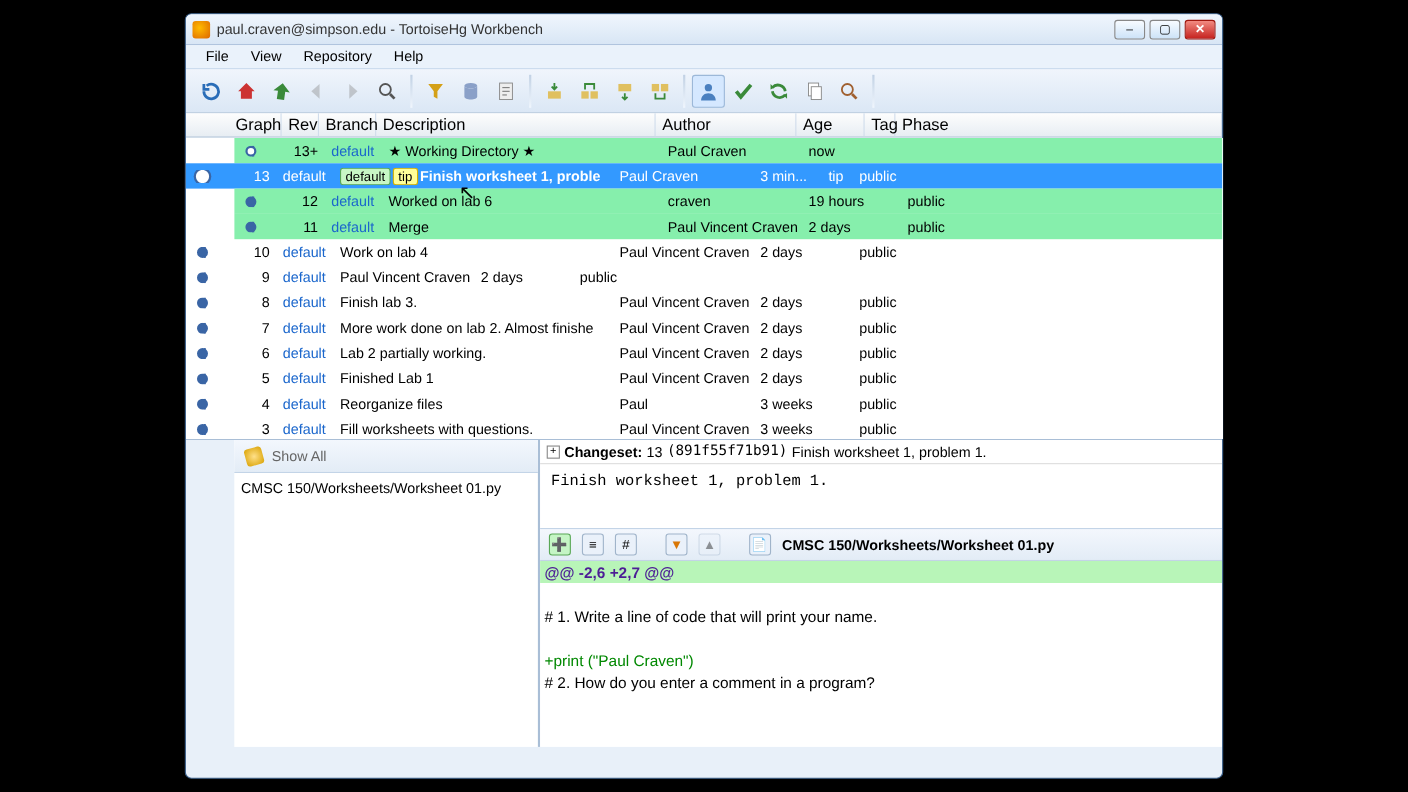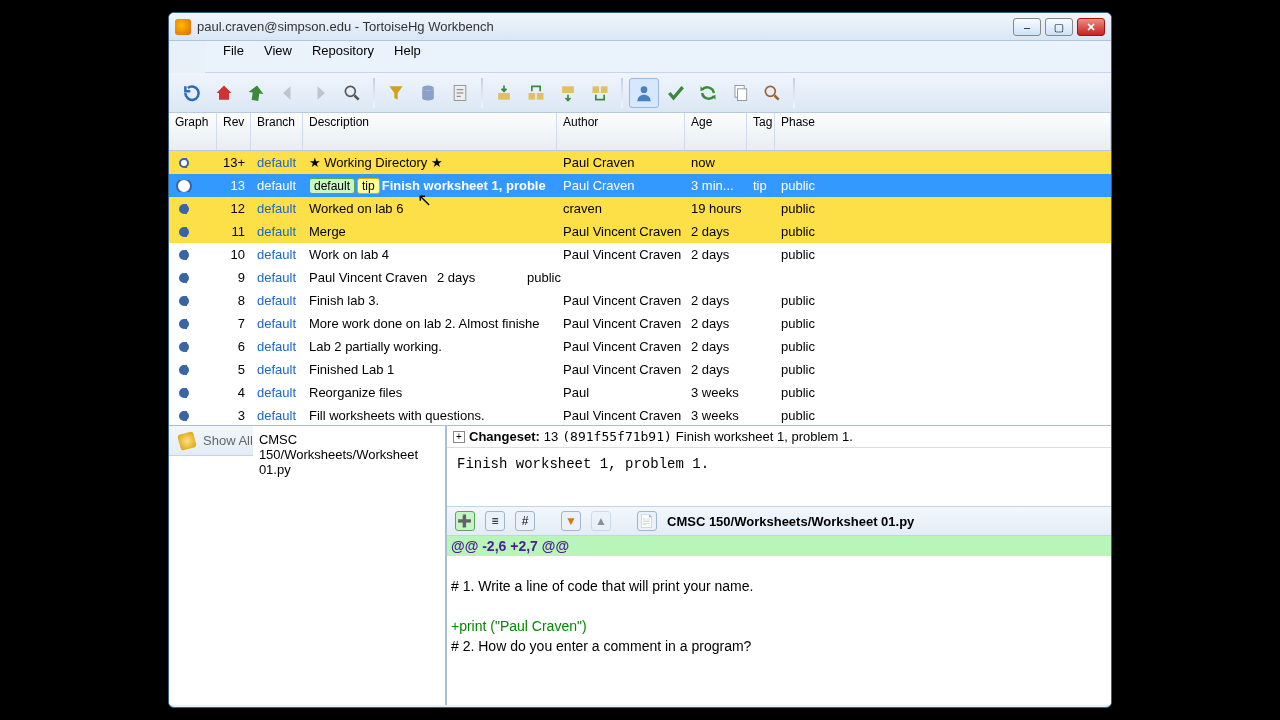--- a/index.html
+++ b/index.html
@@ -4,51 +4,51 @@
 <style>
 * { margin: 0; padding: 0; box-sizing: border-box; font-family: "Segoe UI", Tahoma, sans-serif; }
 body { background: #000; width: 1280px; height: 720px; overflow: hidden; display: flex; align-items: center; justify-content: center; }
 .window { width: 944px; height: 696px; background: #e8f0f9; border: 1px solid #3a5f8a; border-radius: 6px; overflow: hidden; box-shadow: 0 0 8px rgba(0,0,0,0.6); position: relative; }
 .titlebar { height: 28px; background: linear-gradient(#f0f6fd,#d8e6f5); display: flex; align-items: center; padding: 0 6px; border-bottom: 1px solid #b0c4de; }
 .titlebar .icon { width: 16px; height: 16px; background: radial-gradient(circle at 40% 40%, #fb0, #d60); border-radius: 3px; margin-right: 6px; }
 .titlebar .title { font-size: 13px; color: #333; flex: 1; }
 .winbtns { display: flex; gap: 4px; }
 .winbtn { width: 28px; height: 18px; border: 1px solid #888; border-radius: 3px; background: linear-gradient(#f7fbff,#cde3f8); font-size: 11px; line-height: 16px; text-align: center; cursor: pointer; }
 .winbtn.close { background: linear-gradient(#f28b82,#c5221f); color: #fff; border-color: #a0160e; font-weight: bold; }
-.menubar { height: 32px; background: #eaf2fb; border-bottom: 1px solid #c5d6ea; display: flex; padding-left: 8px; font-size: 13px; margin-left: 36px; }
+.menubar { height: 22px; background: #eaf2fb; border-bottom: 1px solid #c5d6ea; display: flex; padding-left: 8px; font-size: 13px; }
 .menubar span { padding: 2px 10px; cursor: pointer; }
 .toolbar { height: 40px; background: linear-gradient(#f0f5fc,#dbe7f5); border-bottom: 1px solid #b9cadd; display: flex; align-items: center; padding: 0 8px; gap: 2px; }
 .toolbtn { width: 30px; height: 30px; border: 1px solid transparent; border-radius: 3px; display:flex; align-items:center; justify-content:center; cursor:pointer; }
 .toolbtn svg { width: 20px; height: 20px; }
 .tsep { width: 2px; height: 30px; background: linear-gradient(#c1d1e4,#f0f6fd); margin: 0 4px; }
-.columns { height: 38px; background: linear-gradient(#fdfdfd,#e7edf3); border-bottom: 1px solid #b9c9da; display: flex; font-size: 12px; }
+.columns { height: 22px; background: linear-gradient(#fdfdfd,#e7edf3); border-bottom: 1px solid #b9c9da; display: flex; font-size: 15px; padding-left: 39px; }
 .columns div { padding: 2px 6px; border-right: 1px solid #d0dceb; }
 .revlist { height: 274px; overflow-y: scroll; background: #fff; font-size: 13px; position: relative; }
 .row { display: flex; height: 23px; align-items: center; }
 .row.selected { background: #3399ff; color: #fff; }
-.row.hi1 { background: #fde047; }
+.row.hi1 { background: #86efac; margin-left: 44px; }
 .cell { padding: 0 6px; overflow: hidden; white-space: nowrap; }
 .cg { width: 48px; display:flex; justify-content:center; position:relative; }
 .cg .line { width:2px; height:100%; background:#3a65a5; position:absolute; left:16px; top:0; }
 .cg .node { width:10px; height:10px; border-radius:50%; background:#3a65a5; position:relative; left:-9px; border: 2px solid #3a65a5; }
 .cg .node.open { background:#fff; }
 .cg .node.sel { background:#fff; border-color:#fff; box-shadow:0 0 0 2px #3a65a5; width:12px; height:12px; }
 .cr { width: 34px; text-align: right; }
 .cb { width: 52px; color: #1a66cc; }
 .row.selected .cb { color:#fff; }
 .cd { width: 254px; }
 .ca { width: 128px; }
 .cage { width: 62px; }
 .ct { width: 28px; }
 .cp { width: 70px; }
 .badge { display:inline-block; padding: 0 4px; border-radius: 3px; font-size: 12px; margin-right: 2px; }
 .bd-branch { background: #c8f7c5; color: #000; border: 1px solid #5aa857; }
 .bd-tip { background: #ffff99; color: #000; border: 1px solid #d4b200; }
 .split { display:flex; height: 280px; border-top: 1px solid #a9bed6; }
-.filepanel { width: 278px; border-right: 2px solid #a9bed6; background:#fff; display:flex; flex-direction:row; }
+.filepanel { width: 278px; border-right: 2px solid #a9bed6; background:#fff; display:flex; flex-direction:column;margin-left:44px; }
 .showall { height: 30px; background: linear-gradient(#f3f7fd,#e3ecf6); border-bottom:1px solid #c3d4e7; display:flex; align-items:center; padding-left:10px; gap:8px; font-size:13px; color:#666; }
 .showall .key { width:16px; height:16px; background: radial-gradient(#ffe08a,#d9a100); border-radius:3px; transform:rotate(-15deg);}
 .filelist { flex:1; padding: 6px; font-size:13px; }
 .detailpanel { flex:1; background:#fff; display:flex; flex-direction:column; font-size:13px; }
 .chgset { height: 22px; display:flex; align-items:center; padding-left:6px; gap:4px; border-bottom:1px solid #ddd; }
 .chgset .plus { width:12px; height:12px; border:1px solid #888; font-size:10px; line-height:10px; text-align:center; }
 .chgset b { font-weight:bold;text-align:right; }
 .commitmsg { padding: 8px 10px; font-family: "Consolas","Courier New",monospace; font-size:14px; height: 58px; }
 .difftool { height: 30px; background: linear-gradient(#f3f7fd,#e3ecf6); border-top:1px solid #c3d4e7; border-bottom:1px solid #c3d4e7; display:flex; align-items:center; padding-left:8px; gap:10px; font-size:13px; }
 .difftool .dbtn { width:20px; height:20px; border:1px solid #a0b4ca; border-radius:3px; background:#eaf1fa; display:flex; align-items:center; justify-content:center; font-size:12px; cursor:pointer;}

